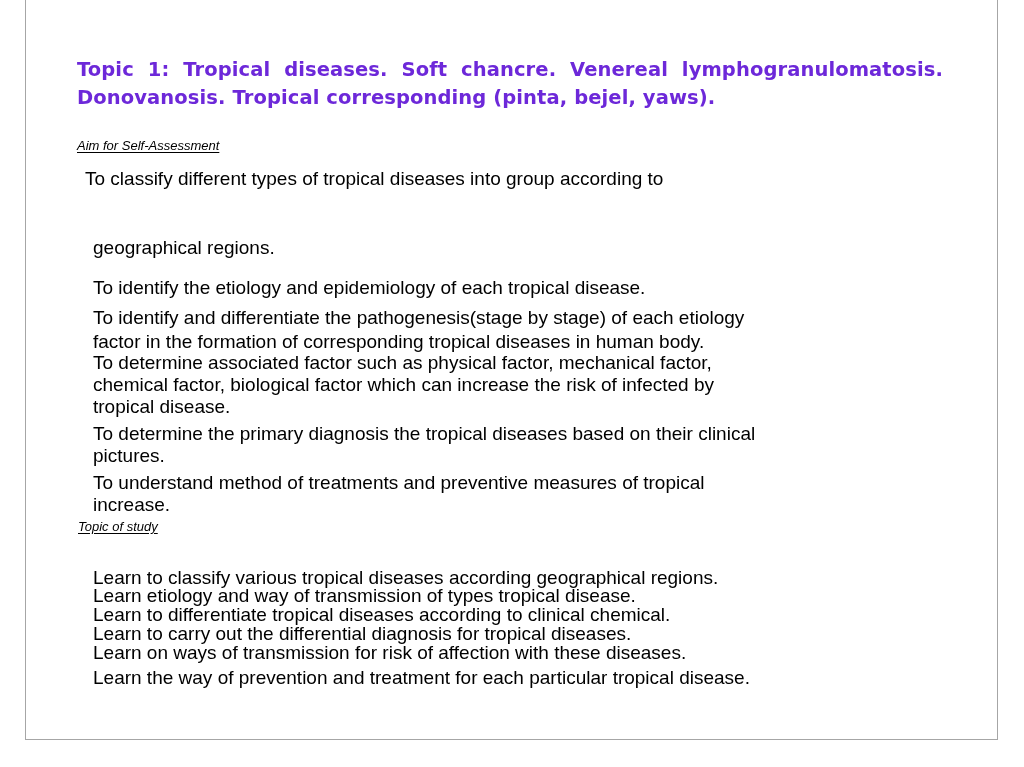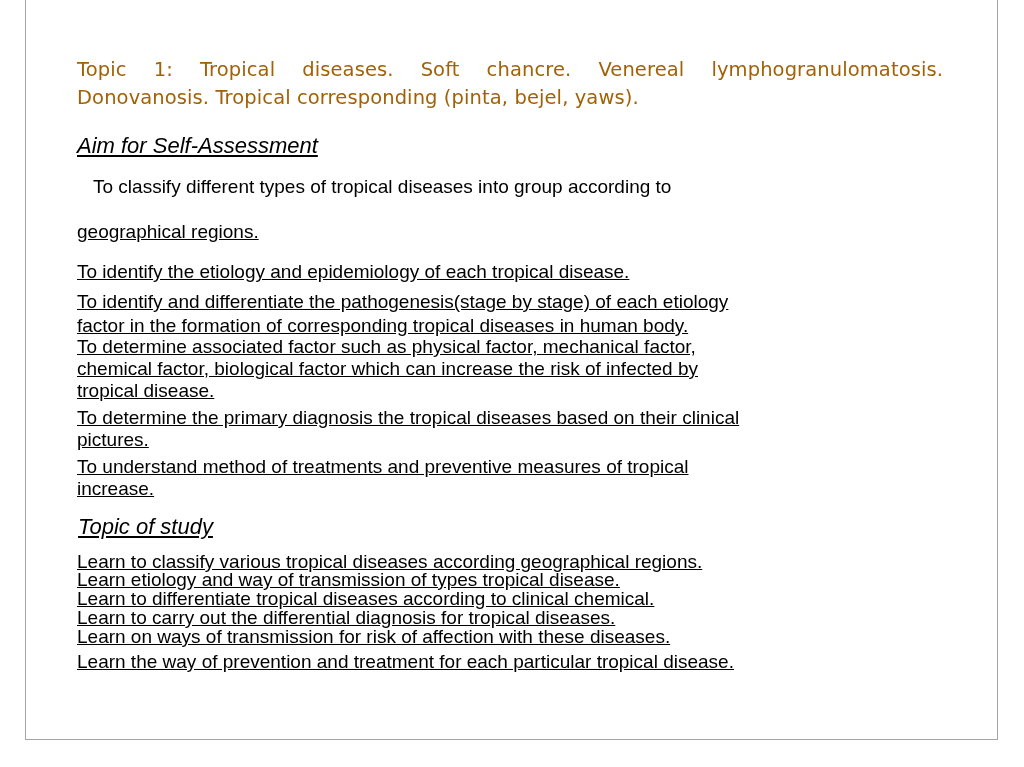--- a/index.html
+++ b/index.html
@@ -33,65 +33,64 @@
   .content {
     position: absolute;
     left: 51px;      
     top: 62px;
     width: 866px;    
   }
 
   
   .slide-title {
     font-family: "DejaVu Sans", sans-serif;
-    font-weight: normal;
+    font-weight: bold;
     font-size: 19.5px;
     line-height: 28px;
     letter-spacing: 0.1px;
     text-align: justify;
     text-align-last: left;
     margin: 0;
-    color: #a16207;
+    color: #6d28d9;
   }
   .slide-title .ln {
     display: block;
     text-align: justify;
     text-align-last: justify;
   }
   .slide-title .ln.last {
     text-align-last: left;
   }
 
   
   .sec-head {
     font-family: "Liberation Sans", sans-serif;
     font-style: italic;
-    font-size: 22px;
+    font-size: 13px;
     line-height: 22px;
     text-decoration: underline;
     text-underline-offset: 2px;
     margin: 0;
     white-space: nowrap;
   }
 
   
   .body-line {
     font-family: "Liberation Sans", sans-serif;
     font-size: 19px;
     line-height: 21px;
-    margin: 0;
+    margin: 16px;
     white-space: nowrap;
-    text-decoration: underline;
   }
 
   .just-line {
     font-family: "Liberation Sans", sans-serif;
     font-size: 19px;
     line-height: 21px;
-    margin: 16px;
+    margin: 8px;
     text-align: justify;
     text-align-last: justify;
     white-space: nowrap;
   }
   .just-line > span {
     display: inline-block;
   }
 
   
   .row {

